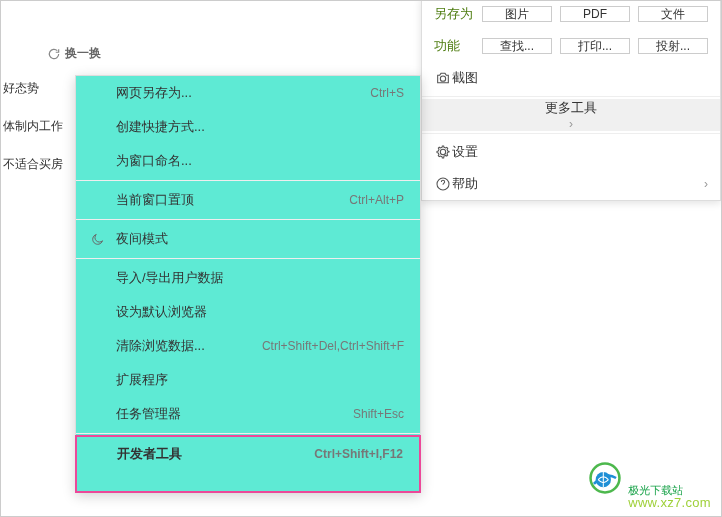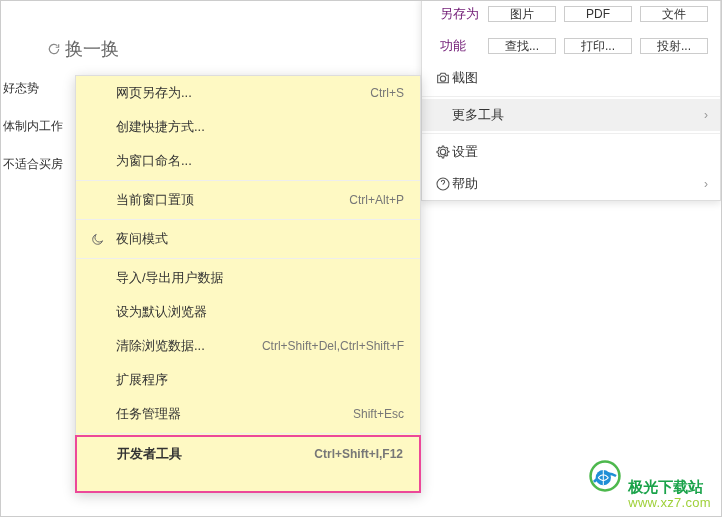--- a/index.html
+++ b/index.html
@@ -19,84 +19,85 @@
     left: 0;
     top: 38px;
     color: #333;
     font-size: 12px;
     line-height: 38px;
   }
   .bg-text div { padding-left: 2px; }
   .refresh-link {
     position: absolute;
     left: 46px;
-    top: 36px;
+    top: 44px;
     color: #666;
-    font-size: 18px;
+    font-size: 12px;
     display: flex;
     align-items: center;
     gap: 4px;
+    font-weight: bold;
   }
   .refresh-link svg { width: 14px; height: 14px; }
 
   
   .main-menu {
     position: absolute;
     right: 0;
     top: -4px;
     width: 300px;
     background: #fff;
     border: 1px solid #ddd;
     box-shadow: 0 2px 8px rgba(0,0,0,0.12);
   }
   .menu-row {
     display: flex;
     align-items: center;
     height: 32px;
     padding: 0 12px;
     gap: 0;
   }
-  .menu-row.highlight { background: #f0f0f0; }
+  .menu-row.highlight { background: #f0f0f0; flex-direction: column; }
   .menu-row .icon-slot {
     width: 18px;
     display: flex;
     justify-content: center;
     color: #555;
   }
   .menu-row .icon-slot svg { width: 16px; height: 16px; }
   .menu-row .label { flex: 1; color: #333; }
   .menu-row .chev { color: #999; font-size: 12px; }
 
   .button-row {
     display: flex;
     align-items: center;
     height: 32px;
     padding: 0 12px;
     gap: 8px;
   }
-  .button-row .row-label { width: 40px; color: #701a75; margin-left: 6px; }
+  .button-row .row-label { width: 40px; color: #4d7c0f; }
   .button-row .mini-btn {
     flex: 1;
     height: 16px;
     border: 1px solid #ccc;
     background: #fff;
     font-size: 12px;
     display: flex;
     align-items: center;
     justify-content: center;
     color: #333;
   }
 
   
   .submenu {
     position: absolute;
     left: 74px;
     top: 74px;
     width: 346px;
-    background: #fef9c3;
+    background: #5eead4;
     border: 1px solid #ddd;
     box-shadow: 0 3px 12px rgba(0,0,0,0.18);
   }
   .sub-item {
     display: flex;
     align-items: center;
     height: 34px;
     padding: 0 16px 0 12px;
     gap: 10px;
   }
@@ -128,21 +129,21 @@
     display: flex;
     align-items: center;
     gap: 6px;
   }
   .watermark .globe {
     width: 34px; height: 34px;
     border-radius: 50%;
     display:flex;align-items:center;justify-content:center;
   }
   .watermark .txtblock { display:flex;flex-direction:column;line-height:1.1;}
-  .watermark .title { color:#1aa34a; font-size:15px; font-weight:bold;margin-top:38px;}
+  .watermark .title { color:#1aa34a; font-size:11px; font-weight:normal;margin-top:38px;}
   .watermark .url { color:#9fd03a; font-size:13px; letter-spacing:0.3px;}
 </style>
 </head>
 <body>
 
 <div class="refresh-link">
   <svg viewBox="0 0 24 24">
       <path fill="none" stroke="#888" stroke-width="2" d="M20 12a8 8 0 1 1-2.34-5.66M20 4v5h-5"></path>
     </svg>
   <span>换一换</span>

